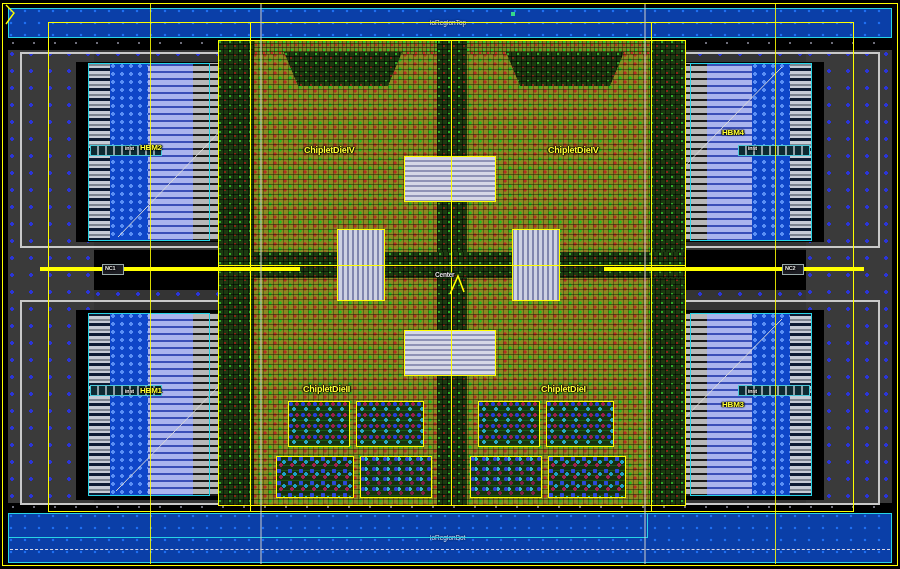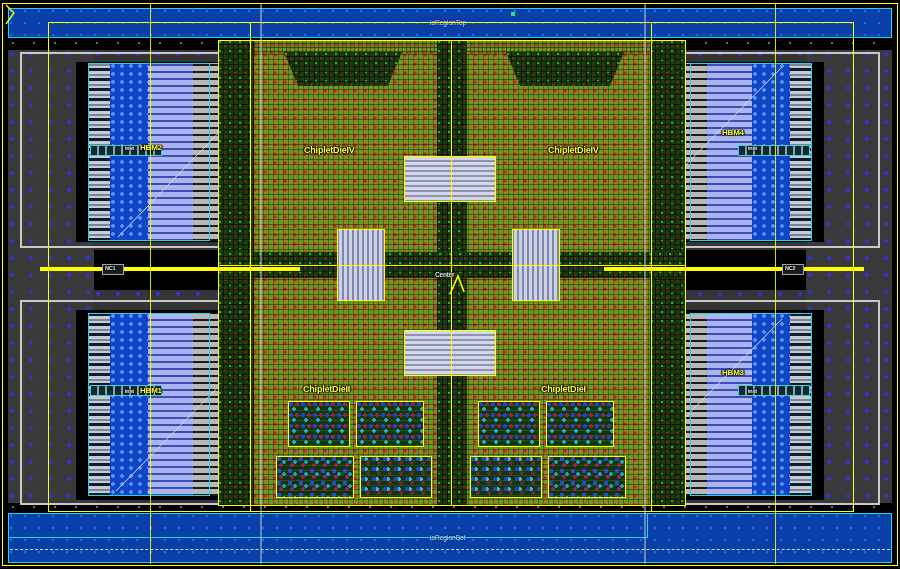--- a/index.html
+++ b/index.html
@@ -262,21 +262,21 @@
     <div class="abs phy-teeth" style="left:132px;top:0;width:22px;height:183px;"></div>
     <div class="abs" style="left:9px;top:0;width:125px;height:183px;overflow:hidden;">
       <svg width="125" height="183" style="display:block">
         <line x1="3" y1="120" x2="115" y2="6" stroke="#d8d8d8" stroke-width="1"></line>
       </svg>
     </div>
     <div class="abs outline-c" style="left:32px;top:0;width:122px;height:183px;"></div>
     <div class="abs pinbar" style="left:80px;top:72px;width:72px;height:11px;"></div>
   </div>
   <div class="abs phy-pinkgrey" style="left:643px;top:313px;width:24px;height:183px;"></div>
-  <div class="lbl" style="left:722px;top:368px;">HBM3</div>
+  <div class="lbl" style="left:722px;top:400px;">HBM3</div>
   <div class="lbl lbl-tiny" style="left:748px;top:388px;color:#ffffff;">inst</div>
 
   <div class="abs core-sea" style="left:218px;top:40px;width:468px;height:466px;"></div>
 
   <div class="abs core-sea-dense" style="left:218px;top:40px;width:468px;height:14px;"></div>
 
   <div class="abs core-dark" style="left:284px;top:52px;width:118px;height:34px;clip-path:polygon(0 0,100% 0,88% 100%,12% 100%);"></div>
   <div class="abs core-dark" style="left:506px;top:52px;width:118px;height:34px;clip-path:polygon(0 0,100% 0,88% 100%,12% 100%);"></div>
 
   <div class="abs core-dark" style="left:218px;top:40px;width:36px;height:466px;"></div>

